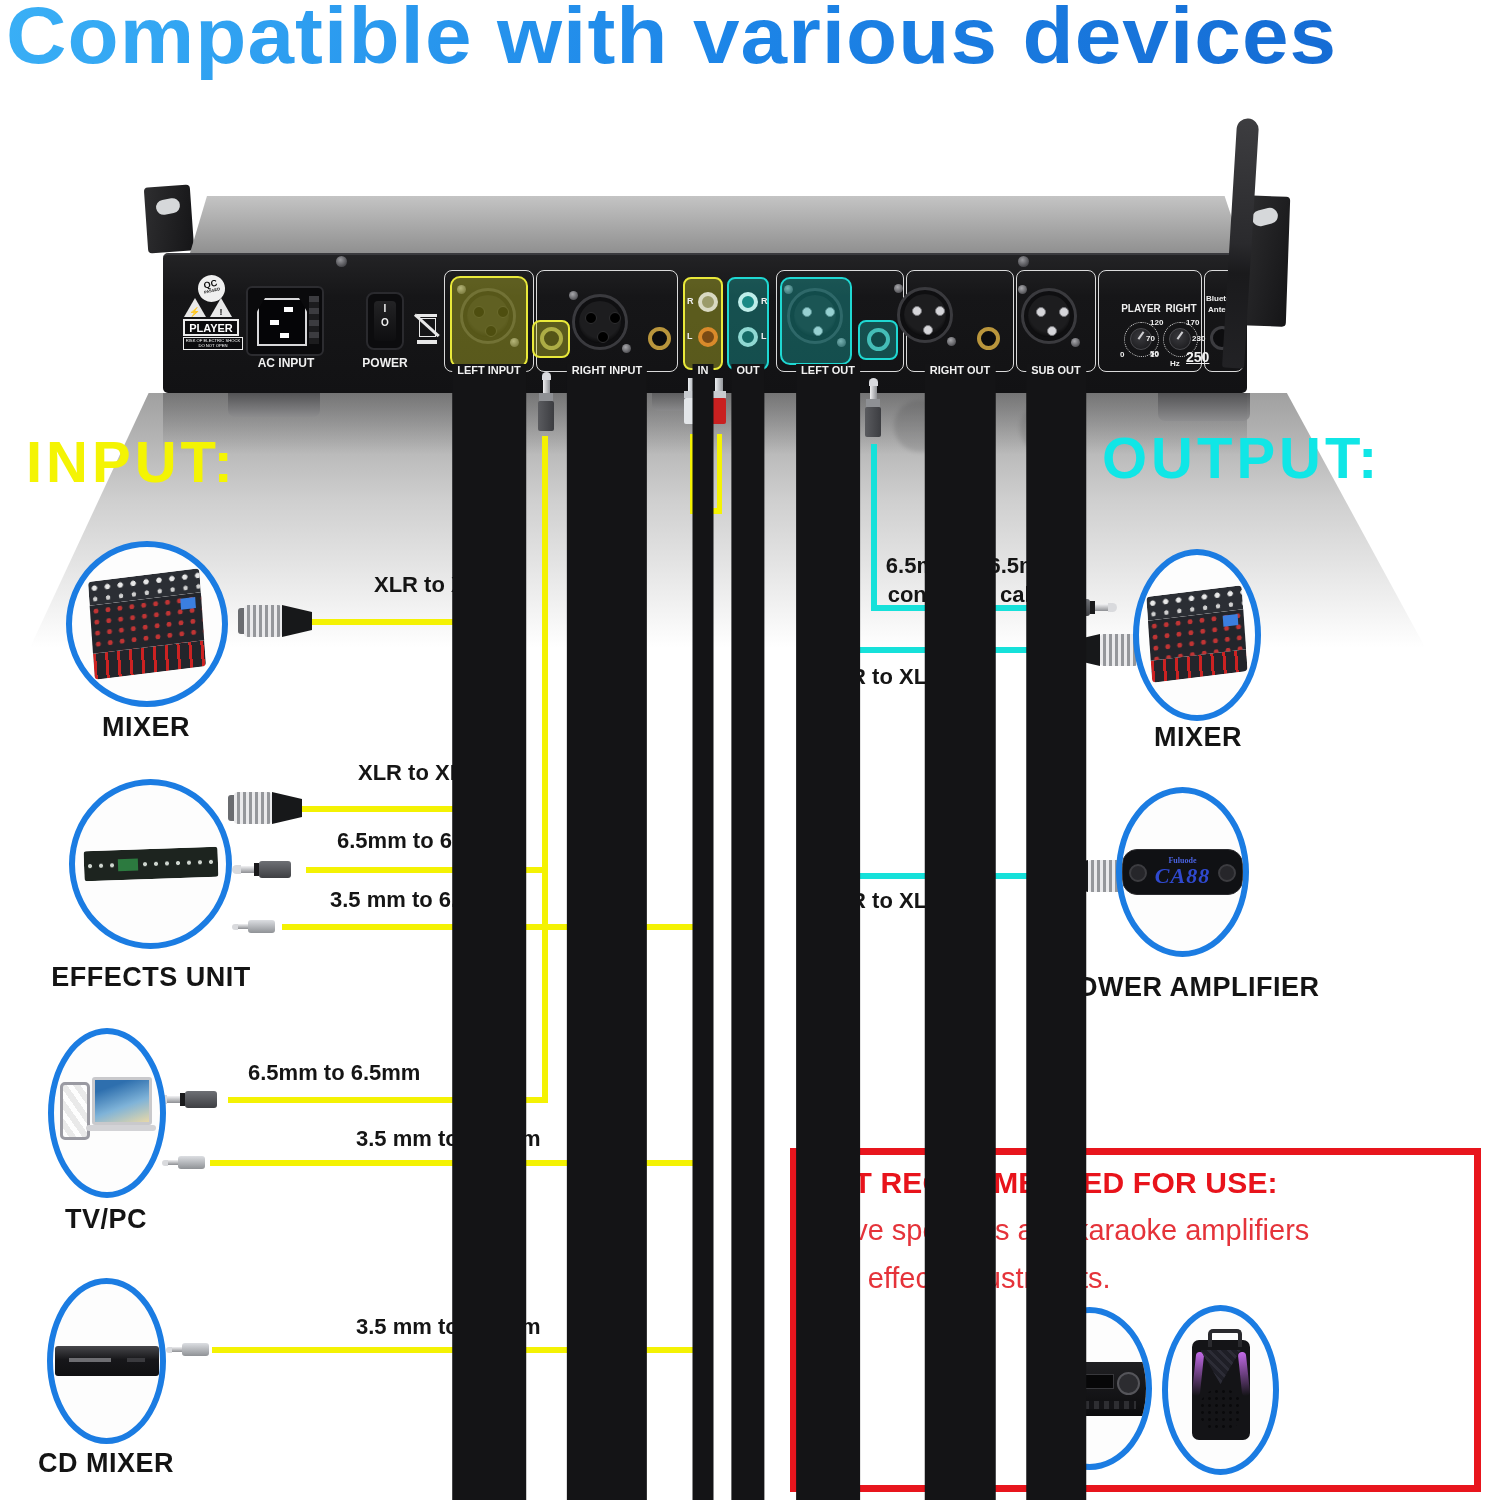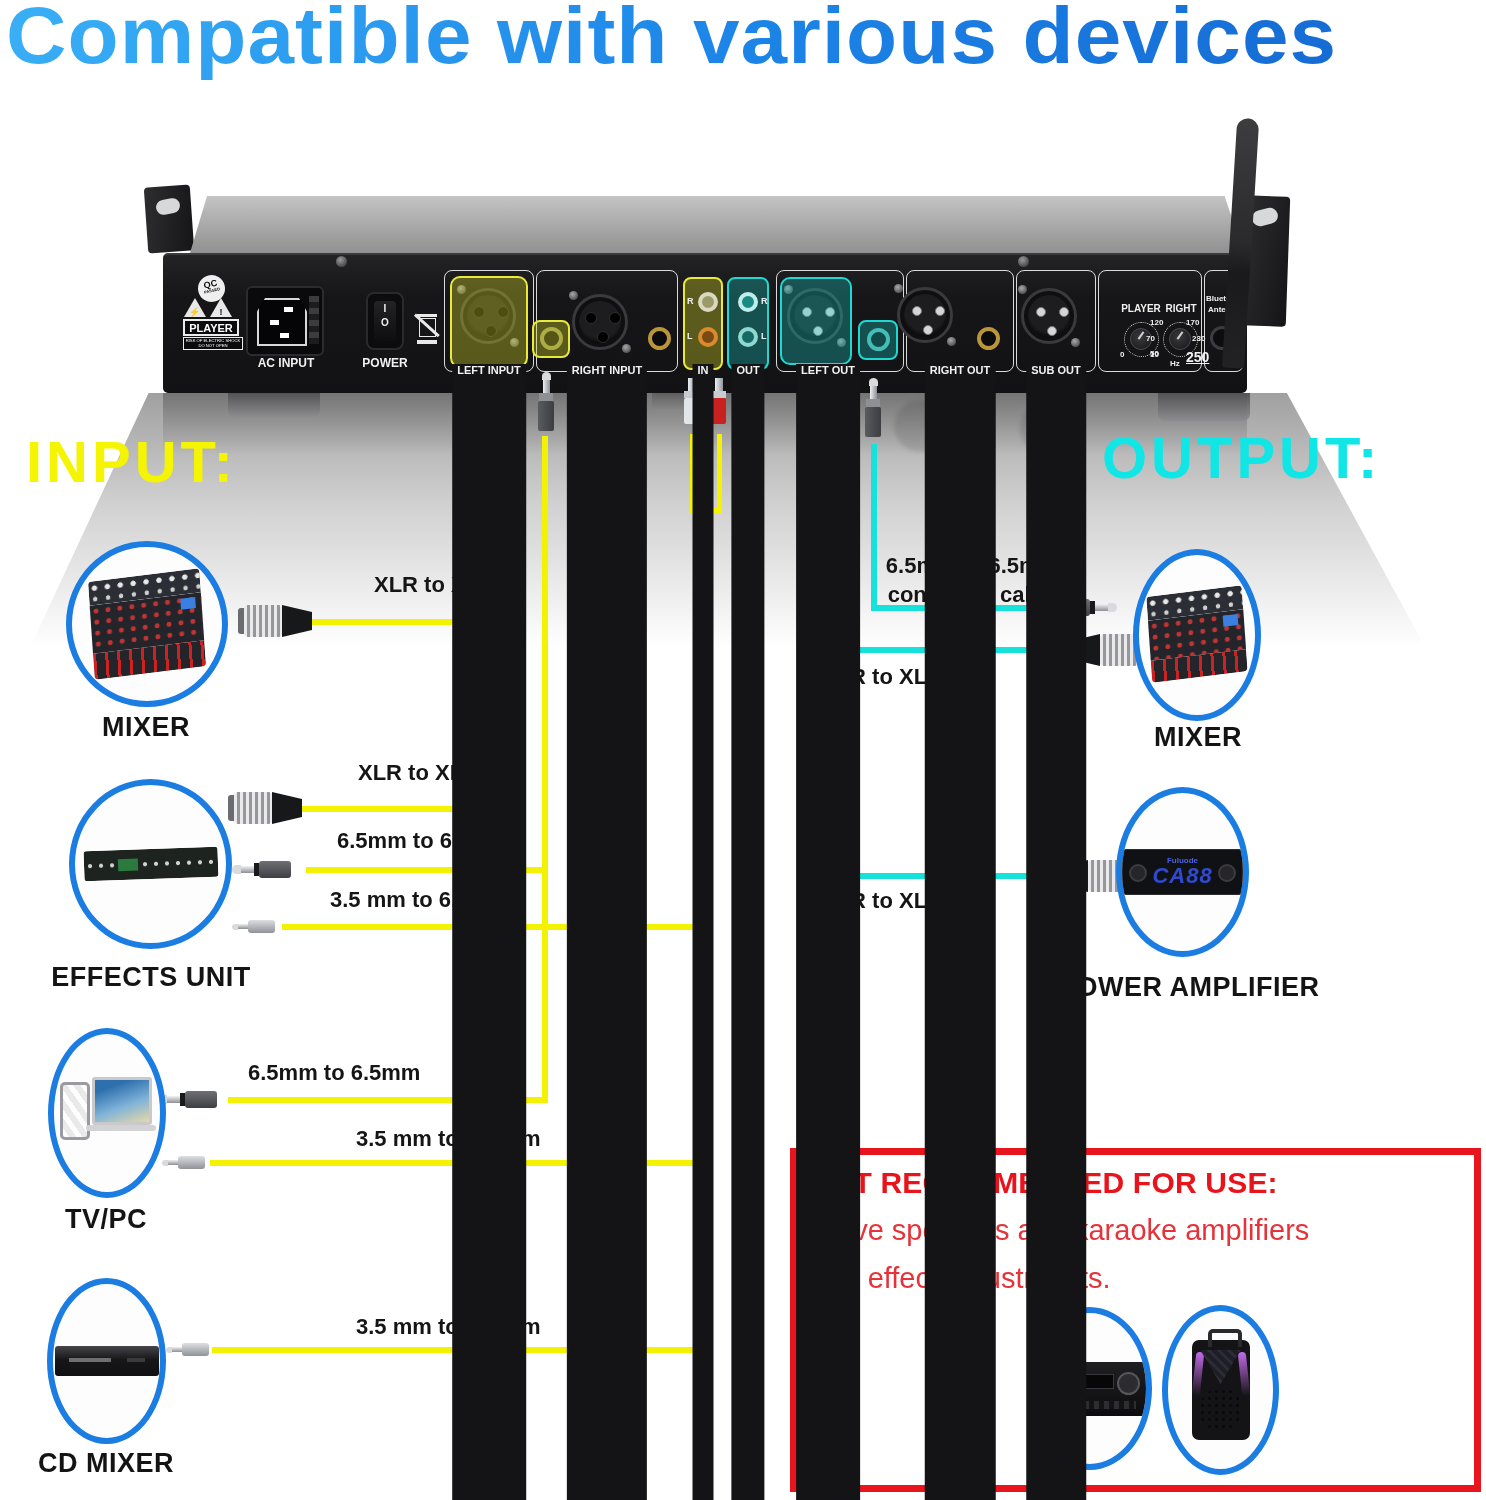--- a/index.html
+++ b/index.html
@@ -124,22 +124,22 @@
   .gtv .tab{position:absolute;left:0;top:5px;width:30px;height:58px;border:3px solid #9a9aa2;border-radius:5px;
      background:linear-gradient(140deg,#8a4fd0,#d0488a 55%,#e06a4a);box-sizing:border-box;
      background-image:repeating-linear-gradient(55deg,rgba(255,255,255,.3) 0 5px,rgba(0,0,0,.08) 5px 11px);}
   .gtv .lap{position:absolute;right:2px;top:0;width:60px;height:48px;border:3px solid #c9c9cc;border-radius:3px;
      background:linear-gradient(160deg,#2e6fae 20%,#7fb3d8 60%,#e8d8a8);box-sizing:border-box;}
   .gtv .base{position:absolute;right:-2px;top:48px;width:70px;height:6px;background:#d3d3d6;border-radius:3px;}
   .gcd{width:104px;height:30px;background:linear-gradient(180deg,#46464a 0%,#17171a 45%,#101012 100%);
        border-radius:3px;position:relative;}
   .gcd .tray{position:absolute;left:14px;top:12px;width:42px;height:4px;background:#6e6e72;}
   .gcd .dot{position:absolute;right:14px;top:12px;width:18px;height:4px;background:#3a3a3e;}
-  .gamp{width:120px;height:44px;background:#101114;border:1px solid #2c2c30;border-radius:4px;position:relative;
-        display:flex;align-items:center;justify-content:center;flex-direction:column;}
+  .gamp{width:120px;height:44px;background:#101114;border:1px solid #2c2c30;border-radius:15px;position:relative;
+        display:flex;align-items:center;justify-content:center;flex-direction:column;font-family:Liberation Serif, serif;}
   .gamp .k{position:absolute;top:14px;width:14px;height:14px;border-radius:50%;background:#26262a;border:2px solid #3c3c40;}
   .gamp .brand{font-size:8px;font-weight:bold;color:#4a62e0;line-height:1;}
   .gamp .model{font-size:22px;font-weight:900;font-style:italic;color:#2f49cf;letter-spacing:1px;line-height:1;}
   .grec{width:112px;height:54px;background:linear-gradient(180deg,#202023,#0c0c0e);border-radius:3px;position:relative;}
   .grec .k{position:absolute;top:10px;width:19px;height:19px;border-radius:50%;background:#2c2c30;border:2px solid #55555a;}
   .grec .disp{position:absolute;left:32px;top:12px;width:46px;height:13px;background:#070708;border:1px solid #38383c;}
   .grec .row{position:absolute;left:10px;bottom:7px;width:92px;height:8px;
        background:repeating-linear-gradient(90deg,#2e2e32 0 5px,#131316 5px 10px);}
   .gspk{width:58px;height:100px;background:#141417;border-radius:7px;position:relative;}
   .gspk .hdl{position:absolute;left:16px;top:-11px;width:26px;height:14px;border:4px solid #2a2a2e;border-bottom:none;border-radius:5px 5px 0 0;}

